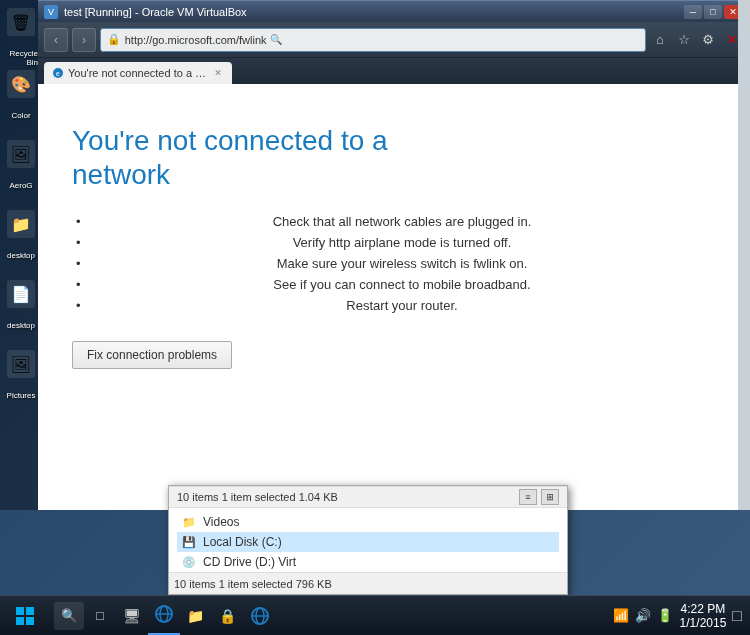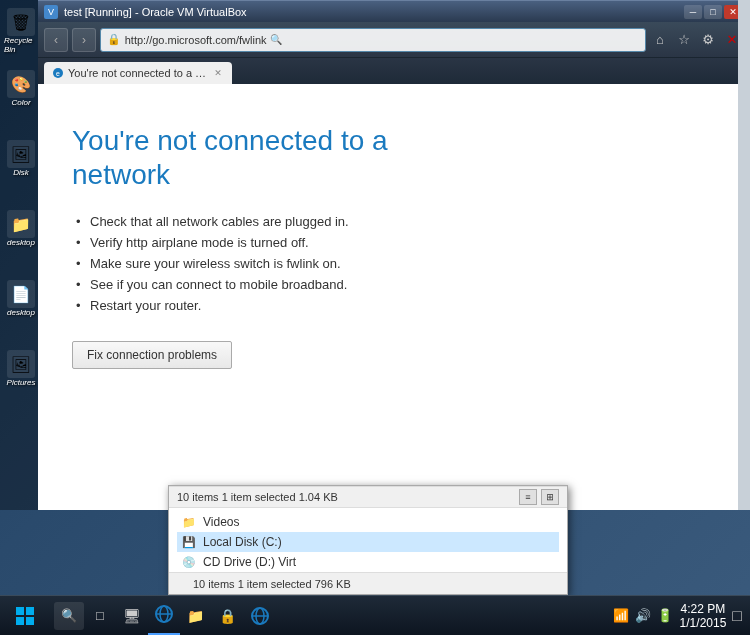--- a/index.html
+++ b/index.html
@@ -193,20 +193,21 @@
       font-size: 28px;
       color: #1a7abf;
       font-weight: 300;
       line-height: 1.2;
       margin-bottom: 20px;
     }
 
     .error-list {
       list-style: none;
       margin: 0 0 25px 0;
+      text-align: center;
     }
 
     .error-list li {
       font-size: 13px;
       color: #333;
       padding: 3px 0 3px 18px;
       position: relative;
     }
 
     .error-list li::before {
@@ -362,21 +363,21 @@
       justify-content: center;
       font-size: 11px;
     }
 
     .fe-bottom-status {
       height: 22px;
       background: #f0f0f0;
       border-top: 1px solid #ddd;
       display: flex;
       align-items: center;
-      padding: 0 24px;
+      padding: 0 5px;
       font-size: 11px;
       color: #333;
       justify-content: space-between;
     }
 
     
     .sidebar-icon {
       position: absolute;
       left: 4px;
       width: 34px;
@@ -392,25 +393,24 @@
       border-radius: 3px;
       display: flex;
       align-items: center;
       justify-content: center;
       font-size: 16px;
     }
 
     .sidebar-icon .si-label {
       font-size: 8px;
       color: white;
-      text-align: left;
-      margin-top: 1px;
+      text-align: right;
+      margin-top: 14px;
       text-shadow: 1px 1px 2px black;
       line-height: 1.1;
-      font-style: italic;
     }
 
     
     .right-panel {
       position: absolute;
       right: 0;
       top: 0;
       width: 12px;
       height: 510px;
       background: #c8d0d8;
@@ -425,21 +425,21 @@
     <div class="sidebar-icon" style="top:8px;">
       <div class="si-img" style="background:rgba(255,255,255,0.1);">🗑</div>
       <div class="si-label">Recycle Bin</div>
     </div>
     <div class="sidebar-icon" style="top:70px;">
       <div class="si-img" style="background:rgba(255,255,255,0.1);">🎨</div>
       <div class="si-label">Color</div>
     </div>
     <div class="sidebar-icon" style="top:140px;">
       <div class="si-img" style="background:rgba(255,255,255,0.1);">🖼</div>
-      <div class="si-label">Disk</div>
+      <div class="si-label">AeroG</div>
     </div>
     <div class="sidebar-icon" style="top:210px;">
       <div class="si-img" style="background:rgba(255,255,255,0.1);">📁</div>
       <div class="si-label">desktop</div>
     </div>
     <div class="sidebar-icon" style="top:280px;">
       <div class="si-img" style="background:rgba(255,255,255,0.1);">📄</div>
       <div class="si-label">desktop</div>
     </div>
     <div class="sidebar-icon" style="top:350px;">

